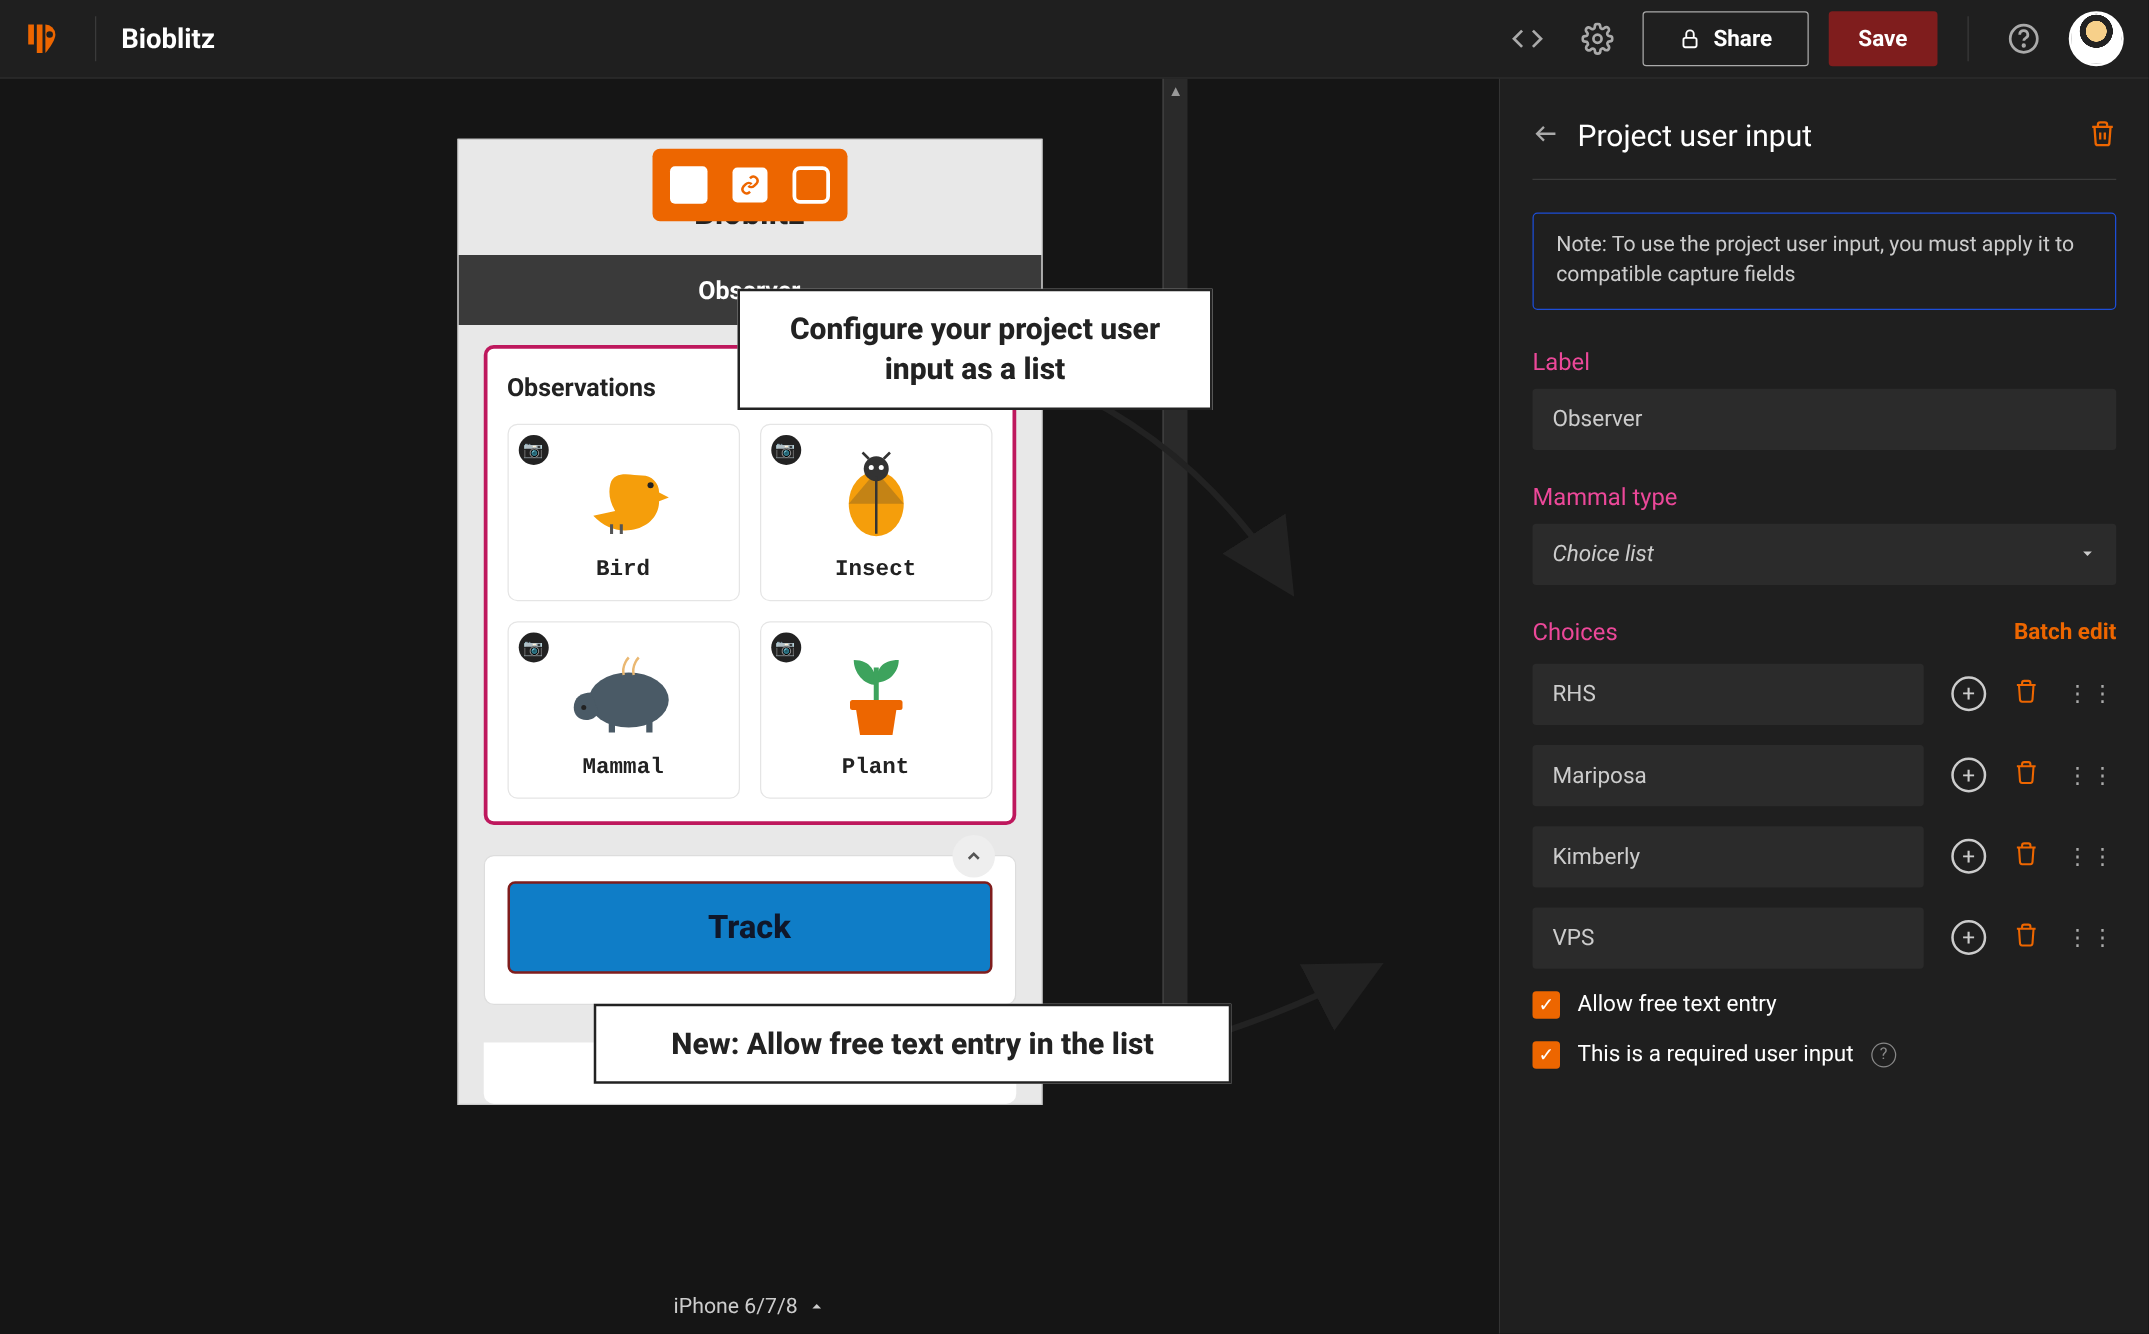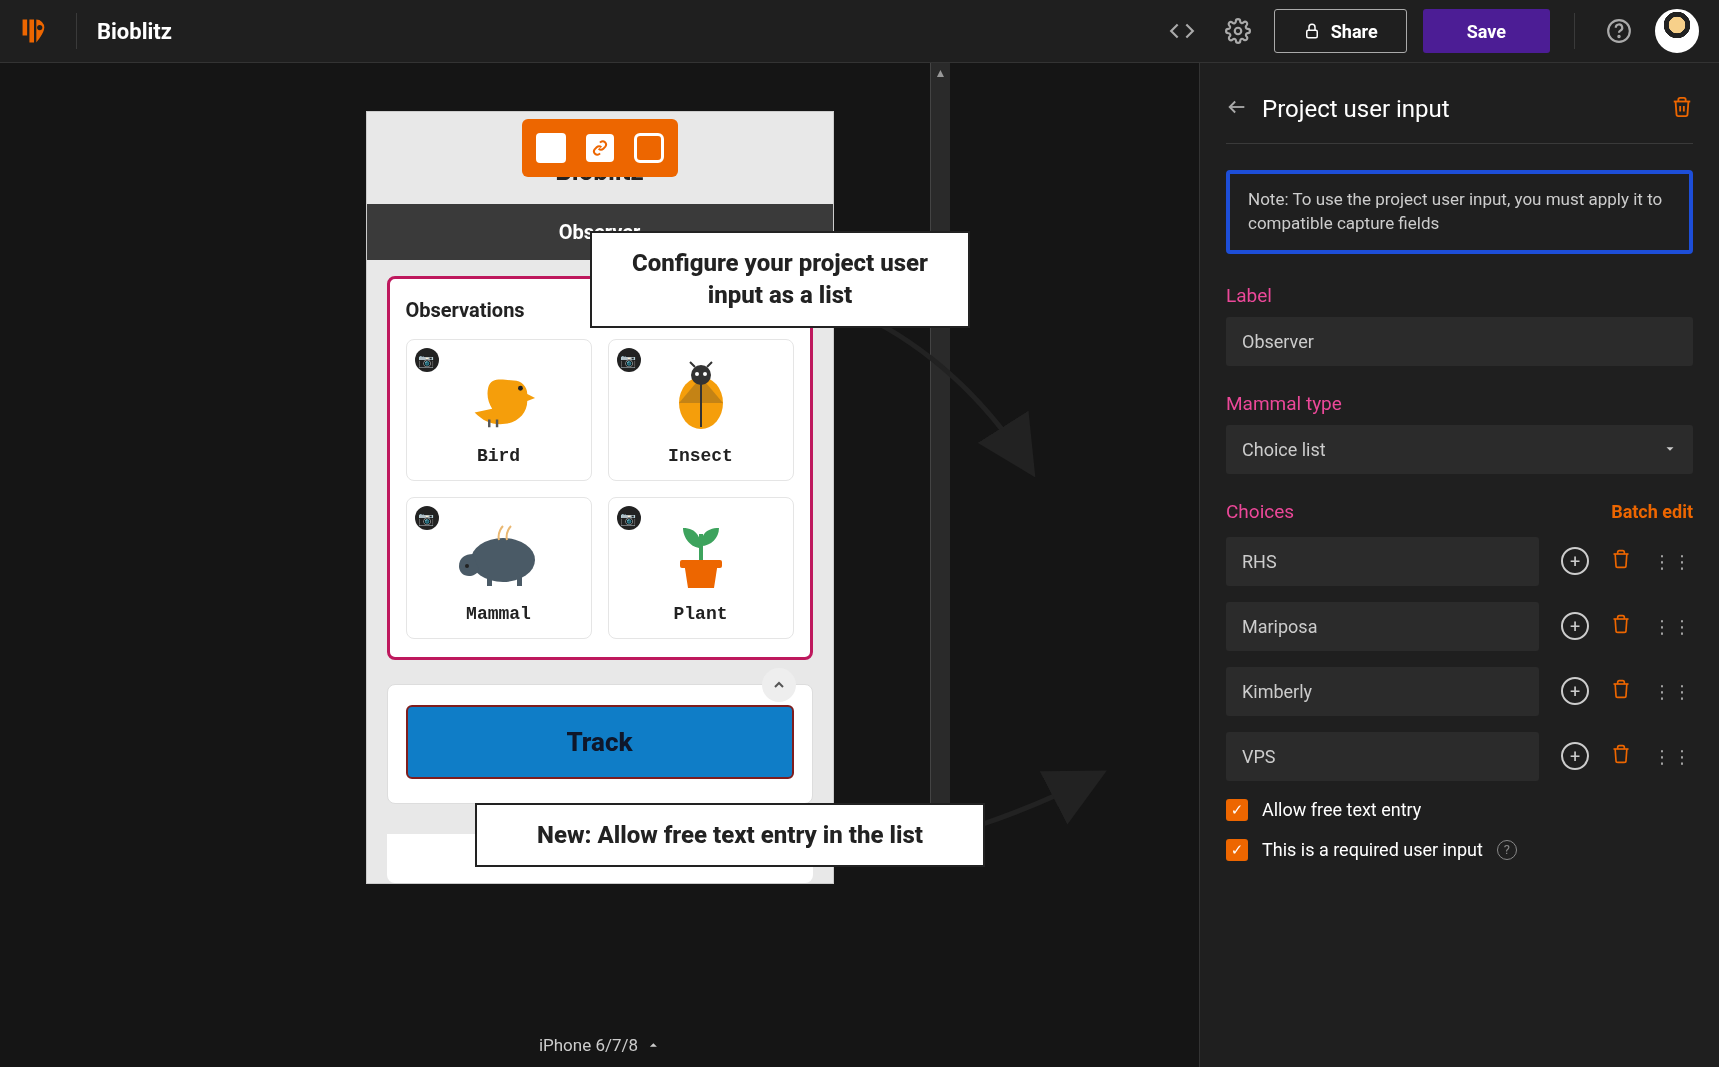--- a/index.html
+++ b/index.html
@@ -6,21 +6,21 @@
     body { background: #151515; color: #e8e8e8; width: 1719px; height: 1067px; overflow: hidden; }
 
     
     .topbar { height: 63px; background: #1f1f1f; display: flex; align-items: center; padding: 0 20px; border-bottom: 1px solid #333; }
     .logo { width: 28px; height: 32px; margin-right: 8px; }
     .logo-sep { width: 1px; height: 36px; background: #3a3a3a; margin: 0 20px; }
     .project-title { color: #fff; font-size: 22px; font-weight: 700; }
     .topbar-right { margin-left: auto; display: flex; align-items: center; gap: 16px; }
     .icon-btn { width: 40px; height: 40px; display: flex; align-items: center; justify-content: center; cursor: pointer; color: #aaa; }
     .share-btn { height: 44px; padding: 0 28px; border: 1px solid #aaa; border-radius: 3px; background: transparent; color: #fff; font-size: 18px; font-weight: 700; display: flex; align-items: center; gap: 10px; cursor: pointer; }
-    .save-btn { height: 44px; padding: 0 44px; border: none; border-radius: 3px; background: #4c1d95; color: #fff; font-size: 18px; font-weight: 700; cursor: pointer; }
+    .save-btn { height: 44px; padding: 0 24px; border: none; border-radius: 3px; background: #7f1d1d; color: #fff; font-size: 18px; font-weight: 700; cursor: pointer; }
     .header-sep { width: 1px; height: 36px; background: #3a3a3a; margin: 0 8px; }
     .avatar { width: 44px; height: 44px; border-radius: 50%; background: radial-gradient(circle at 50% 35%, #f7d08a 0 25%, #222 26% 40%, #fff 41% 100%); border: 2px solid #fff; }
 
     
     .layout { display: flex; height: calc(100% - 63px); }
     .canvas-area { flex: 1; position: relative; background: #151515; display: flex; flex-direction: column; align-items: center; padding-top: 48px; }
     .canvas-scrollbar { width: 20px; background: #2a2a2a; height: 780px; display:flex; flex-direction:column; align-items:center; justify-content:space-between; padding:3px 0; border-left:1px solid #444; position:absolute; left:930px; top:0; }
     .scroll-arrow { color:#999; font-size:12px; cursor:pointer; }
     .device-label { position: absolute; bottom: 12px; left: 50%; transform: translateX(-50%); color: #ccc; font-size: 17px; display:flex; align-items:center; gap:8px; cursor:pointer; }
 
@@ -54,24 +54,24 @@
     .callout2 { top: 740px; left: 475px; width: 510px; }
     .arrow-svg { position:absolute; z-index:7; overflow:visible; }
 
     
     .panel { width: 520px; background: #1f1f1f; padding: 32px 26px 26px; border-left: 1px solid #333; overflow-y:auto; }
     .panel-header { display:flex; align-items:center; gap:14px; margin-bottom: 20px; }
     .back-arrow { cursor:pointer; color:#aaa; }
     .panel-title { font-size: 24px; color:#fff; flex:1; }
     .delete-icon { color: #ed6600; cursor:pointer; }
     .panel-divider { height:1px; background:#3a3a3a; margin-bottom: 26px; }
-    .note-box { border:4px solid #1d4ed8; border-radius:4px; padding: 14px 18px; color:#ccc; font-size: 17px; line-height:1.4; margin-bottom:30px; }
+    .note-box { border:1px solid #1d4ed8; border-radius:4px; padding: 14px 18px; color:#ccc; font-size: 17px; line-height:1.4; margin-bottom:30px; }
     .field-label { font-size: 19px; font-weight:400; color:#ec4899; margin-bottom:10px; }
     .field-input { width:100%; background:#2b2b2b; border:none; border-radius:3px; padding: 14px 16px; color:#ccc; font-size: 18px; margin-bottom: 26px; }
-    .select-row { display:flex; align-items:center; justify-content:space-between; cursor:pointer; }
+    .select-row { display:flex; align-items:center; justify-content:space-between; cursor:pointer;font-style:italic; }
     .choices-head { display:flex; align-items:center; justify-content:space-between; margin-bottom:14px; }
     .batch-edit { color:#ed6600; font-size:18px; font-weight:700; cursor:pointer; }
     .choice-row { display:flex; align-items:center; gap:22px; margin-bottom:16px; }
     .choice-input { flex:1; background:#2b2b2b; border:none; border-radius:3px; padding:14px 16px; color:#ccc; font-size:18px; }
     .circle-add { width:28px; height:28px; border:2px solid #ccc; border-radius:50%; display:flex; align-items:center; justify-content:center; color:#ccc; font-size:18px; cursor:pointer; }
     .trash { color:#ed6600; cursor:pointer; }
     .drag-handle { color:#aaa; cursor:grab; font-size:18px; letter-spacing:2px; }
     .check-row { display:flex; align-items:center; gap:14px; margin-top:18px; font-size:18px; color:#fff; }
     .cbox { width:22px; height:22px; background:#ed6600; border-radius:3px; display:flex; align-items:center; justify-content:center; color:#fff; font-size:15px; cursor:pointer; }
     .help-circle { width:20px; height:20px; border:1.5px solid #888; border-radius:50%; display:flex; align-items:center; justify-content:center; color:#888; font-size:13px; cursor:pointer; }

